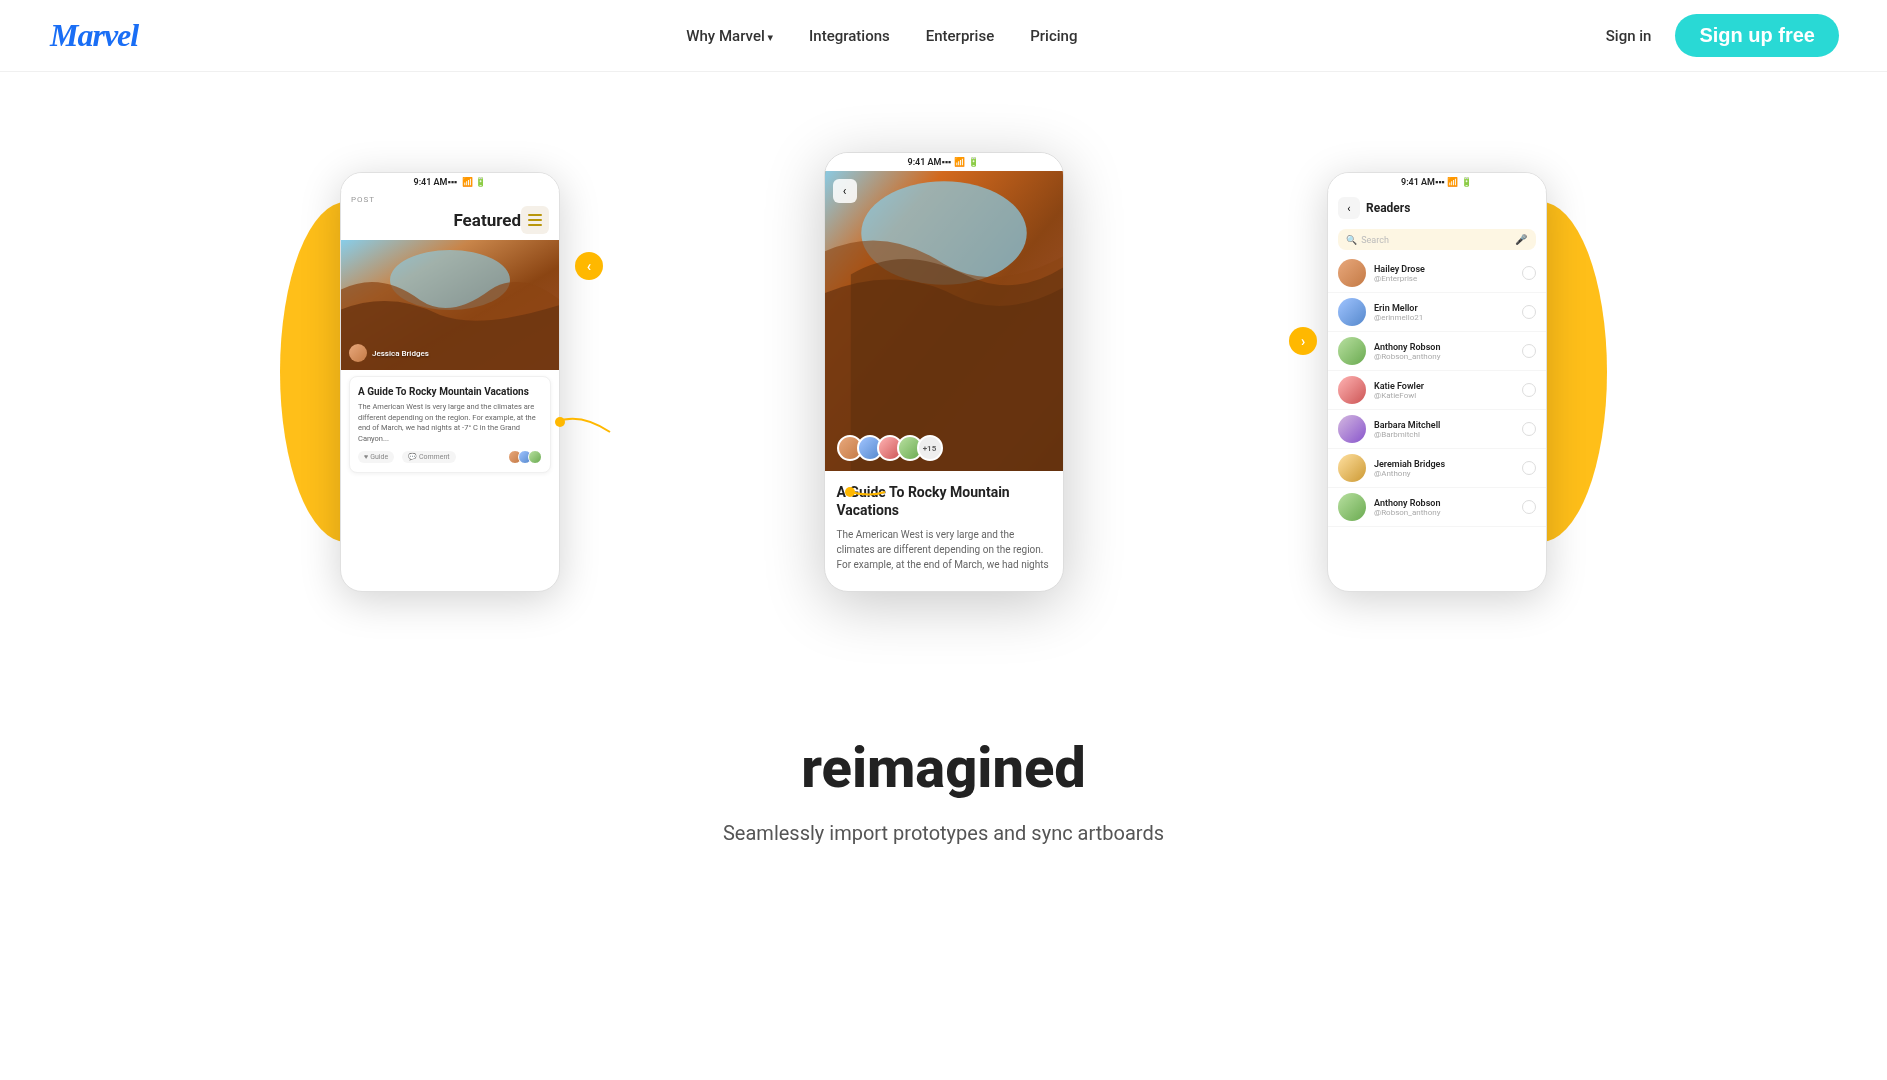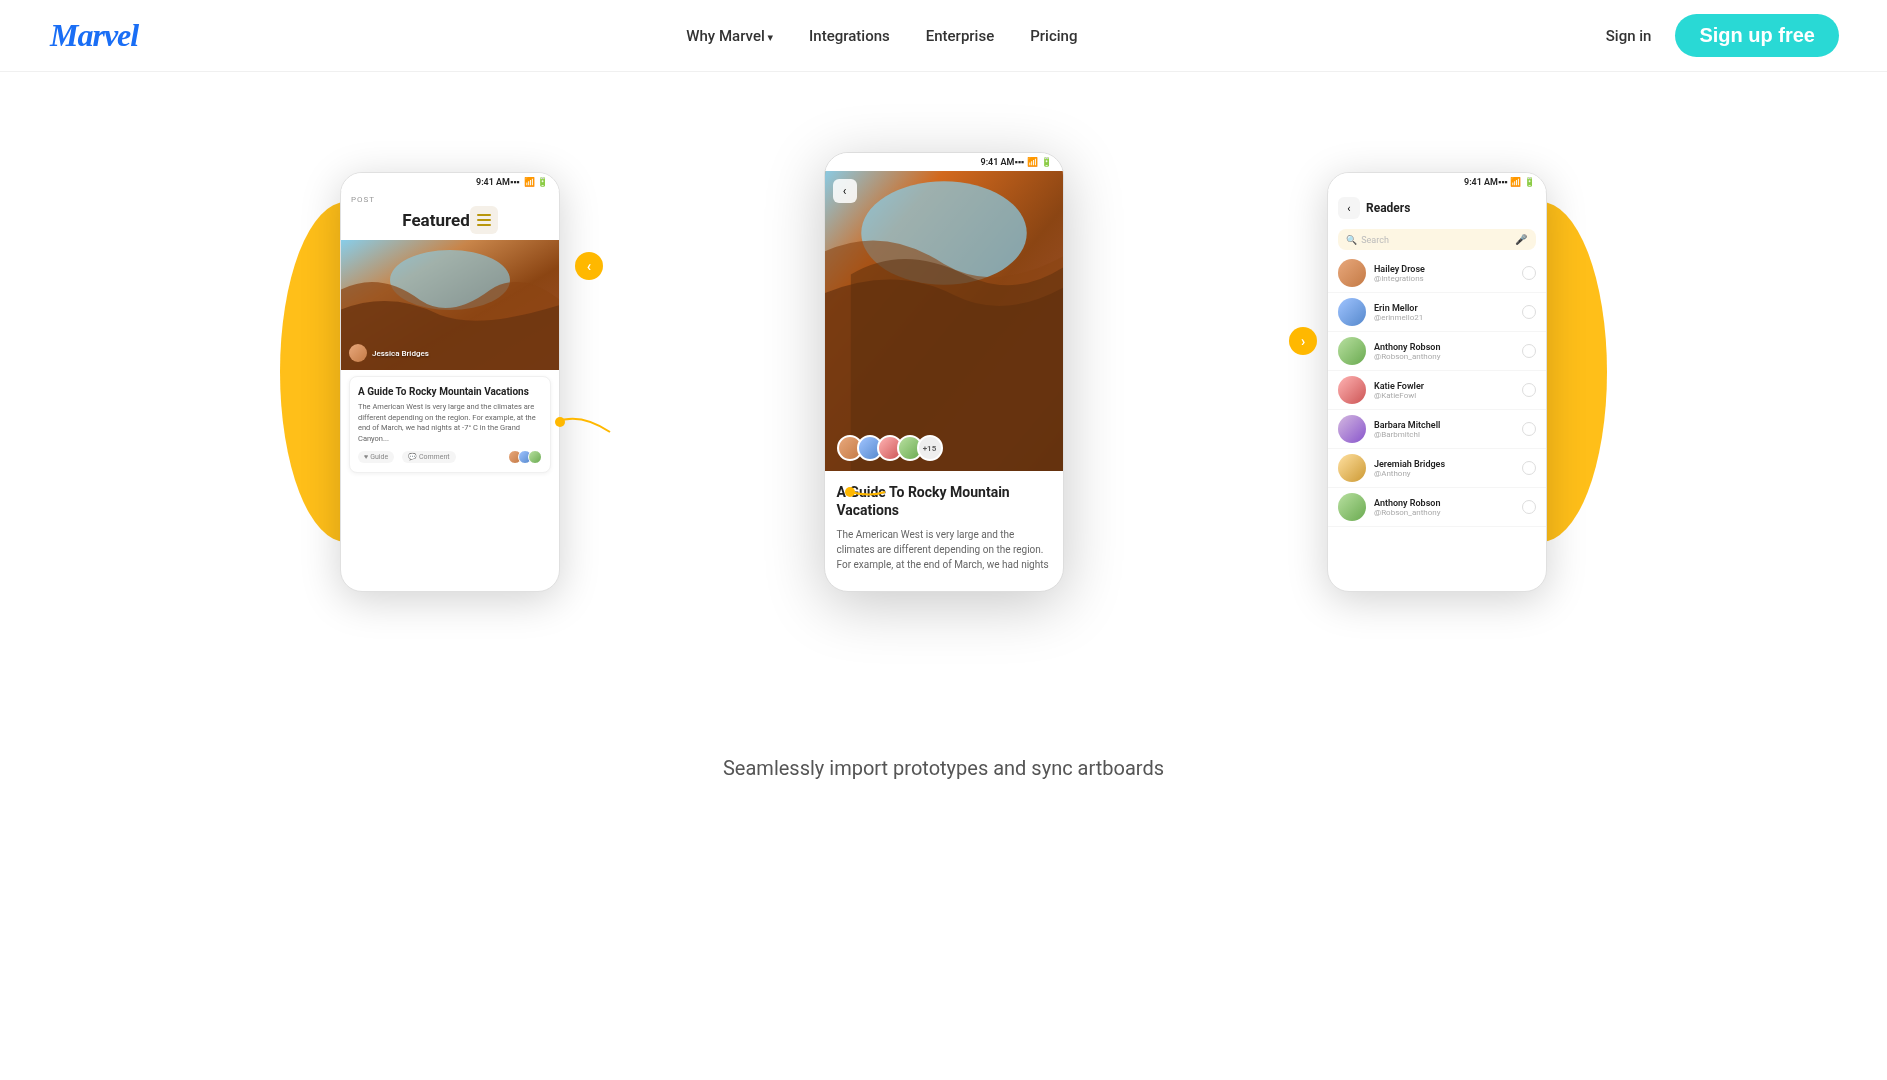--- a/index.html
+++ b/index.html
@@ -144,33 +144,33 @@
       border-radius: 22px;
       box-shadow: 0 8px 40px rgba(0,0,0,0.18);
       overflow: hidden;
       z-index: 2;
       border: 1px solid #e0e0e0;
     }
 
     
     .status-bar {
       display: flex;
-      justify-content: flex-end;
+      justify-content: center;
       align-items: center;
       padding: 4px 10px;
       font-size: 9px;
       font-weight: 600;
       color: #222;
       background: #fff;
     }
     .signal-icons { display: flex; gap: 2px; align-items: center; }
     .post-label { font-size: 8px; color: #999; padding: 4px 10px 2px; letter-spacing: 1px; text-transform: uppercase; }
     .featured-header {
       display: flex;
-      justify-content: center;
+      justify-content: flex-end;
       align-items: center;
       padding: 0 10px 6px;
     }
     .featured-title { font-size: 17px; font-weight: 700; color: #222; }
     .menu-icon {
       width: 28px; height: 28px;
       background: #f5f0e8;
       border-radius: 6px;
       display: flex; flex-direction: column;
       justify-content: center; align-items: center;
@@ -492,21 +492,21 @@
       <div class="search-bar">
         <span style="font-size:9px;color:#aaa">🔍</span>
         <span class="search-placeholder">Search</span>
         <span class="mic-icon">🎤</span>
       </div>
 
       <div class="reader-item">
         <div class="reader-avatar" style="background:linear-gradient(135deg,#e8a87c,#c47a45)"></div>
         <div class="reader-info">
           <div class="reader-name">Hailey Drose</div>
-          <div class="reader-handle">@Integrations</div>
+          <div class="reader-handle">@Enterprise</div>
         </div>
         <div class="reader-check"></div>
       </div>
       <div class="reader-item">
         <div class="reader-avatar" style="background:linear-gradient(135deg,#a0c4ff,#5588cc)"></div>
         <div class="reader-info">
           <div class="reader-name">Erin Mellor</div>
           <div class="reader-handle">@erinmello21</div>
         </div>
         <div class="reader-check"></div>
@@ -562,17 +562,18 @@
       <circle cx="560" cy="290" r="5" fill="#ffb800"></circle>
 
       <circle cx="850" cy="360" r="5" fill="#ffb800"></circle>
     </svg>
 
   </div>
 
   <div class="text-section">
     <h1 class="main-heading">
       <br>
+      <span>reimagined</span>
     </h1>
     <p class="sub-heading">Seamlessly import prototypes and sync artboards</p>
   </div>
 
 </section>
 
 </body></html>

